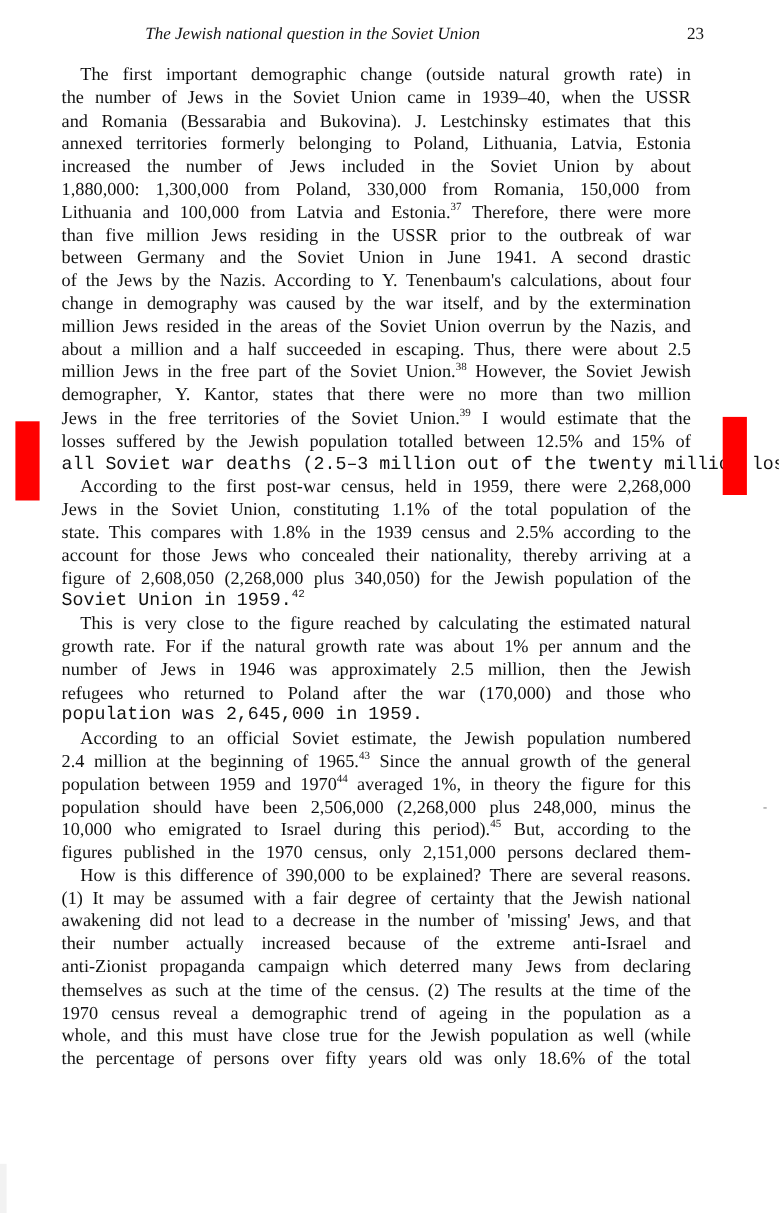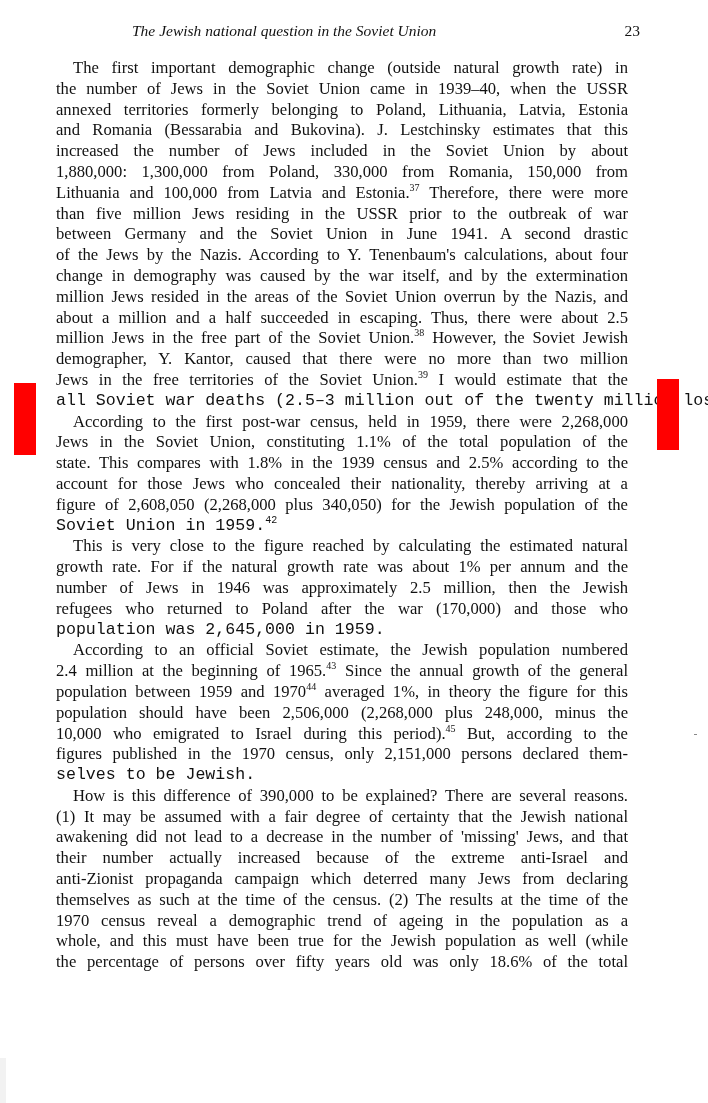--- a/index.html
+++ b/index.html
@@ -29,60 +29,60 @@
 <body>
 
 <div class="header">
   <span class="title">The Jewish national question in the Soviet Union</span>
   <span class="pnum">23</span>
 </div>
 
 <div class="body-text" id="body-text">
     <span class="line indent"><span>The first important demographic change (outside natural growth rate) in</span></span>
     <span class="line"><span>the number of Jews in the Soviet Union came in 1939–40, when the USSR</span></span>
+    <span class="line"><span>and Romania (Bessarabia and Bukovina). J. Lestchinsky estimates that this</span></span>
     <span class="line"><span>annexed territories formerly belonging to Poland, Lithuania, Latvia, Estonia</span></span>
-    <span class="line"><span>and Romania (Bessarabia and Bukovina). J. Lestchinsky estimates that this</span></span>
     <span class="line"><span>increased the number of Jews included in the Soviet Union by about</span></span>
     <span class="line"><span>1,880,000: 1,300,000 from Poland, 330,000 from Romania, 150,000 from</span></span>
     <span class="line"><span>Lithuania and 100,000 from Latvia and Estonia.</span><sup>37</sup><span> Therefore, there were more</span></span>
     <span class="line"><span>than five million Jews residing in the USSR prior to the outbreak of war</span></span>
     <span class="line"><span>between Germany and the Soviet Union in June 1941. A second drastic</span></span>
     <span class="line"><span>of the Jews by the Nazis. According to Y. Tenenbaum's calculations, about four</span></span>
     <span class="line"><span>change in demography was caused by the war itself, and by the extermination</span></span>
     <span class="line"><span>million Jews resided in the areas of the Soviet Union overrun by the Nazis, and</span></span>
     <span class="line"><span>about a million and a half succeeded in escaping. Thus, there were about 2.5</span></span>
     <span class="line"><span>million Jews in the free part of the Soviet Union.</span><sup>38</sup><span> However, the Soviet Jewish</span></span>
-    <span class="line"><span>demographer, Y. Kantor, caused that there were no more than two million</span></span>
+    <span class="line"><span>demographer, Y. Kantor, states that there were no more than two million</span></span>
     <span class="line"><span>Jews in the free territories of the Soviet Union.</span><sup>39</sup><span> I would estimate that the</span></span>
+    <span class="line"><span>losses suffered by the Jewish population totalled between 12.5% and 15% of</span></span>
     <span class="line last"><span>all Soviet war deaths (2.5–3 million out of the twenty million lost).</span><sup>40</sup></span>
     <span class="line indent"><span>According to the first post-war census, held in 1959, there were 2,268,000</span></span>
     <span class="line"><span>Jews in the Soviet Union, constituting 1.1% of the total population of the</span></span>
     <span class="line"><span>state. This compares with 1.8% in the 1939 census and 2.5% according to the</span></span>
     <span class="line"><span>account for those Jews who concealed their nationality, thereby arriving at a</span></span>
     <span class="line"><span>figure of 2,608,050 (2,268,000 plus 340,050) for the Jewish population of the</span></span>
     <span class="line last"><span>Soviet Union in 1959.</span><sup>42</sup></span>
     <span class="line indent"><span>This is very close to the figure reached by calculating the estimated natural</span></span>
     <span class="line"><span>growth rate. For if the natural growth rate was about 1% per annum and the</span></span>
     <span class="line"><span>number of Jews in 1946 was approximately 2.5 million, then the Jewish</span></span>
     <span class="line"><span>refugees who returned to Poland after the war (170,000) and those who</span></span>
     <span class="line last"><span>population was 2,645,000 in 1959.</span></span>
     <span class="line indent"><span>According to an official Soviet estimate, the Jewish population numbered</span></span>
     <span class="line"><span>2.4 million at the beginning of 1965.</span><sup>43</sup><span> Since the annual growth of the general</span></span>
     <span class="line"><span>population between 1959 and 1970</span><sup>44</sup><span> averaged 1%, in theory the figure for this</span></span>
     <span class="line"><span>population should have been 2,506,000 (2,268,000 plus 248,000, minus the</span></span>
     <span class="line"><span>10,000 who emigrated to Israel during this period).</span><sup>45</sup><span> But, according to the</span></span>
     <span class="line"><span>figures published in the 1970 census, only 2,151,000 persons declared them-</span></span>
-    <span class="line last"><span>selves to be Jewish.</span></span>
     <span class="line indent"><span>How is this difference of 390,000 to be explained? There are several reasons.</span></span>
     <span class="line"><span>(1) It may be assumed with a fair degree of certainty that the Jewish national</span></span>
     <span class="line"><span>awakening did not lead to a decrease in the number of 'missing' Jews, and that</span></span>
     <span class="line"><span>their number actually increased because of the extreme anti-Israel and</span></span>
     <span class="line"><span>anti-Zionist propaganda campaign which deterred many Jews from declaring</span></span>
     <span class="line"><span>themselves as such at the time of the census. (2) The results at the time of the</span></span>
     <span class="line"><span>1970 census reveal a demographic trend of ageing in the population as a</span></span>
-    <span class="line"><span>whole, and this must have been true for the Jewish population as well (while</span></span>
+    <span class="line"><span>whole, and this must have close true for the Jewish population as well (while</span></span>
     <span class="line"><span>the percentage of persons over fifty years old was only 18.6% of the total</span></span>
   </div>
 
 <div class="redmark" style="left:14px; top:383px; width:22px; height:72px;"></div>
 <div class="redmark" style="left:657px; top:379px; width:22px; height:71px;"></div>
 <div class="speck"></div>
 <div class="edge"></div>
 
 </body></html>

